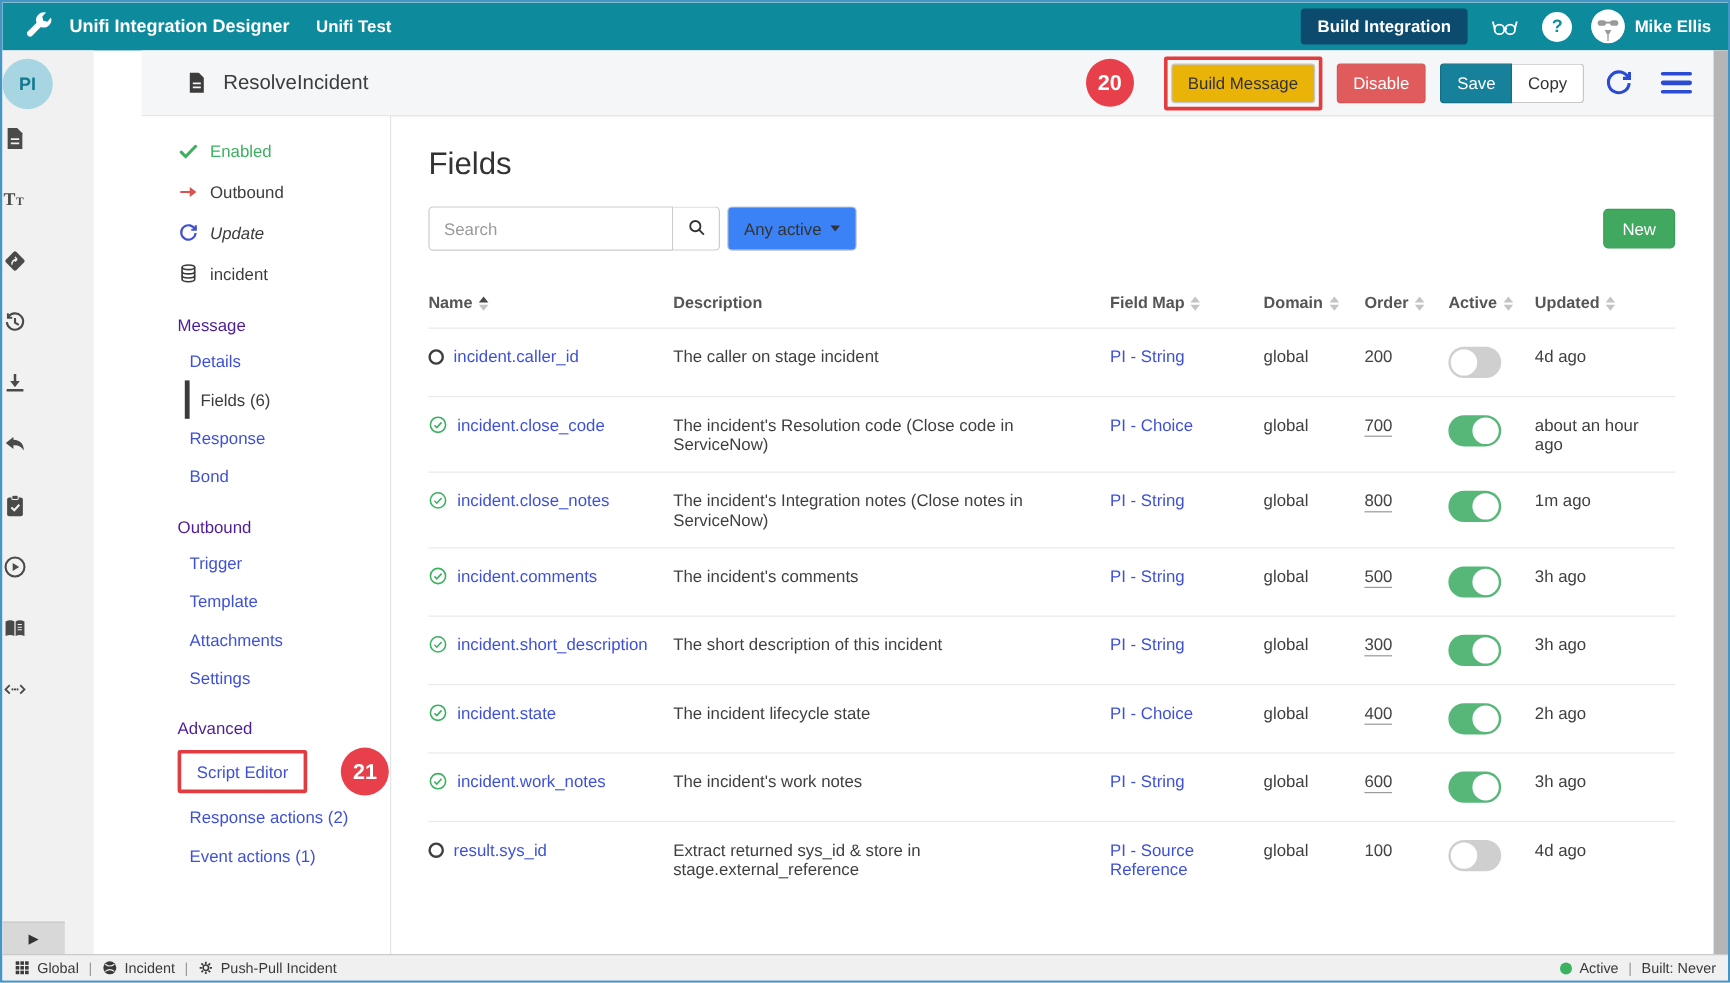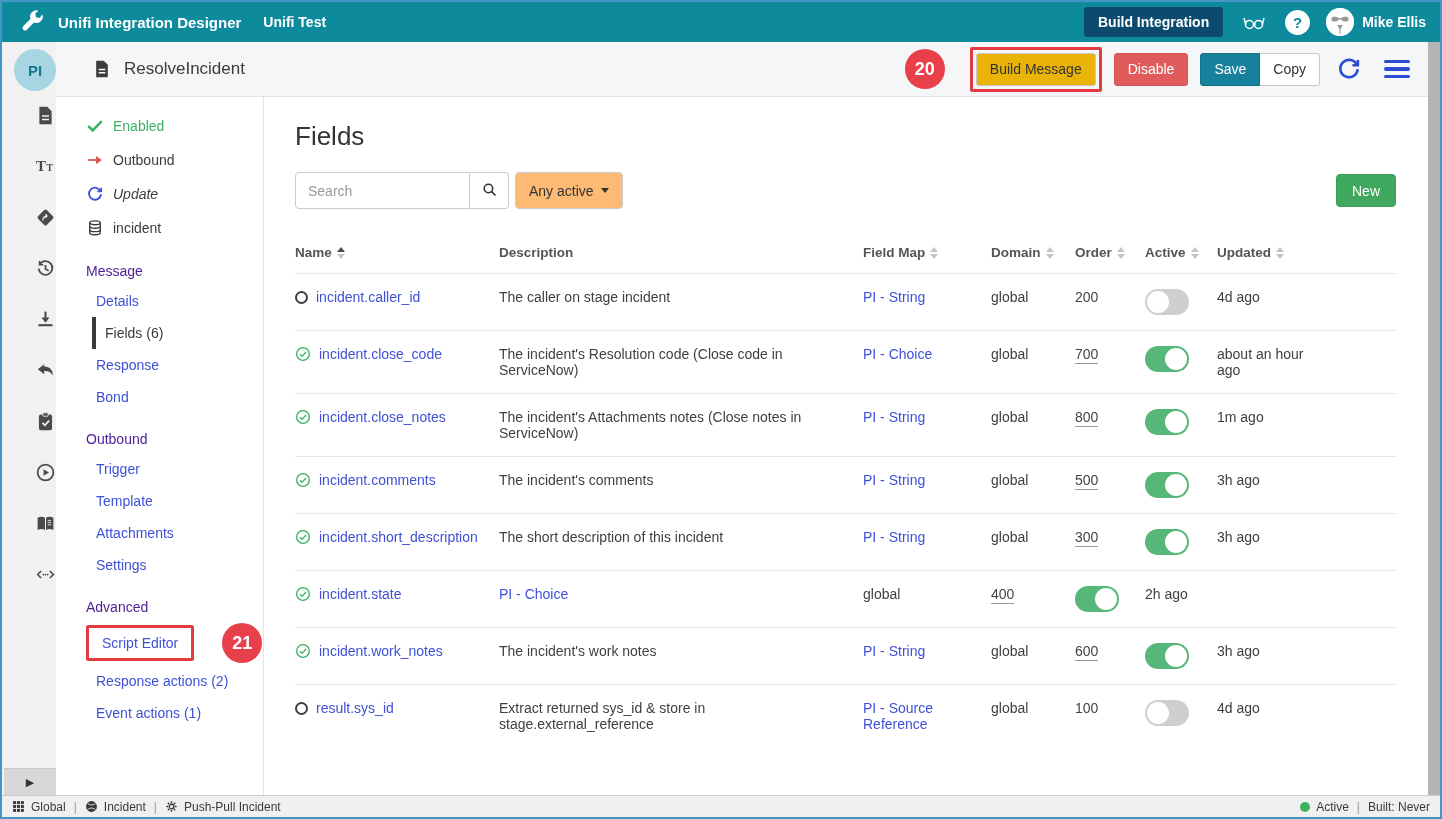--- a/index.html
+++ b/index.html
@@ -19,28 +19,28 @@
   .tb-icon svg { width:100%; height:100%; }
   .help-circle { width:25px; height:25px; border-radius:50%; background:#fff; color:#0e8a9d; font-weight:bold; font-size:15px; display:flex; align-items:center; justify-content:center; }
   .user { display:flex; align-items:center; gap:8px; font-size:14px; font-weight:bold; }
   .avatar { width:28px; height:28px; border-radius:50%; overflow:hidden; background:#fff; }
   .avatar svg { width:100%; height:100%; }
 
   
   .mid { flex:1; display:flex; min-height:0; position:relative; }
   .scroll-strip { position:absolute; right:0; top:0; bottom:0; width:12px; background:#b5b5b5; z-index:4; }
 
-  .rail { width:54px; background:#f1f1f1; display:flex; flex-direction:column; align-items:flex-end; flex-shrink:0; }
+  .rail { width:76px; background:#f1f1f1; display:flex; flex-direction:column; align-items:flex-start; flex-shrink:0; }
   .pi-circle { width:42px; height:42px; border-radius:50%; background:#a7d6e2; color:#12798f; font-weight:bold; font-size:15px; display:flex; align-items:center; justify-content:center; margin:7px 0 14px; }
   .rail-icons { display:flex; flex-direction:column; align-items:center; gap:30px; }
   .rail-icon { width:21px; height:21px; color:#4a4a4a; cursor:pointer; }
   .rail-icon svg { width:100%; height:100%; }
   .collapse-btn { margin-top:auto; width:52px; height:27px; background:#d8d8d8; border-top:1px solid #c9c9c9; display:flex; align-items:center; justify-content:center; font-size:11px; color:#333; cursor:pointer; }
 
-  .right-col { flex:1; display:flex; flex-direction:column; min-width:0; }
+  .right-col { flex:1; display:flex; flex-direction:column; min-width:0;padding-left:40px; }
 
   
   .titlebar { height:55px; background:#f5f6f7; border-bottom:1px solid #e3e3e3; display:flex; align-items:center; padding:0 30px 0 36px; flex-shrink:0; }
   .doc-icon { width:20px; height:20px; color:#3c3c3c; margin-right:12px; }
   .doc-icon svg { width:100%; height:100%; }
   .page-title { font-size:17px; color:#3c3c3c; }
   .tbar-right { margin-left:auto; display:flex; align-items:center; gap:12px; }
   .btn { font-family:inherit; font-size:14px; height:33px; padding:0 13px; border-radius:3px; cursor:pointer; }
   .btn-plain { background:#eab308; border:1px solid #c8c8c8; color:#333; }
   .btn-danger { background:#e05c5c; border:1px solid #d95454; color:#fff; }
@@ -65,25 +65,25 @@
   .sec-title { color:#4c1d95; padding:18px 0 6px 30px; }
   .side-link { color:#3e51d6; padding:8px 0 8px 40px; cursor:pointer; }
   .side-link-active { color:#3a3a3a; padding:8px 0; margin-left:36px; border-left:4px solid #3a3a3a; padding-left:9px; cursor:pointer; }
   .side-ann-wrap { margin:4px 0 4px 30px; }
   .side-ann-wrap .side-link { padding:4px 10px; }
 
   .main { flex:1; padding:24px 44px 0 31px; position:relative; min-width:0; }
   .main h1 { font-size:26px; font-weight:normal; color:#333; margin-bottom:20px; }
   .controls { display:flex; align-items:center; }
   .search-wrap { display:flex; }
-  .search-input { width:175px; height:37px; border:1px solid #ccc; border-radius:4px 0 0 4px; padding:0 12px; font-family:inherit; font-size:14px; color:#333; outline:none; }
+  .search-input { width:204px; height:37px; border:1px solid #ccc; border-radius:4px 0 0 4px; padding:0 12px; font-family:inherit; font-size:14px; color:#333; outline:none; }
   .search-input::placeholder { color:#9a9a9a; }
   .search-btn { width:39px; height:37px; background:#fff; border:1px solid #ccc; border-left:none; border-radius:0 4px 4px 0; display:flex; align-items:center; justify-content:center; cursor:pointer; }
   .search-btn svg { width:17px; height:17px; }
-  .filter-btn { margin-left:6px; height:37px; background:#fdba74; border:1px solid #ccc; border-radius:4px; padding:0 13px; display:flex; align-items:center; gap:7px; font-size:14px; color:#333; cursor:pointer; font-family:inherit; }
+  .filter-btn { margin-left:6px; height:37px; background:#3b82f6; border:1px solid #ccc; border-radius:4px; padding:0 13px; display:flex; align-items:center; gap:7px; font-size:14px; color:#333; cursor:pointer; font-family:inherit; }
   .caret-dn { width:0; height:0; border-left:4px solid transparent; border-right:4px solid transparent; border-top:5px solid #333; }
   .btn-new { margin-left:auto; background:#41a85f; border:1px solid #3a9c56; color:#fff; height:33px; padding:0 15px; border-radius:4px; font-size:14px; cursor:pointer; font-family:inherit; }
 
   
   .table { margin-top:26px; }
   .trow { display:grid; grid-template-columns:196px 356px 120px 76px 62px 64px 110px; column-gap:8px; align-items:start; }
   .thead { color:#555; font-weight:bold; font-size:13.5px; padding:10px 0 13px; }
   .thead .th { cursor:pointer; display:flex; align-items:center; gap:5px; }
   .sorts { display:inline-flex; flex-direction:column; gap:2px; }
   .s-up { width:0;height:0;border-left:4px solid transparent;border-right:4px solid transparent;border-bottom:5px solid #c4c4c4; }
@@ -387,21 +387,21 @@
                   <div>about an hour ago</div>
                 </div>
                 <div class="trow">
                   <div class="cell-name">
                     <span class="ckc"><svg viewBox="0 0 24 24" fill="none" stroke="currentColor" stroke-width="2">
                         <circle cx="12" cy="12" r="9.5"></circle>
                         <path d="M7.5 12.5l3 3 6-6.5"></path>
                       </svg></span>
                     <span class="row-link">incident.close_notes</span>
                   </div>
-                  <div>The incident's Attachments notes (Close notes in ServiceNow)</div>
+                  <div>The incident's Integration notes (Close notes in ServiceNow)</div>
                   <div><span class="row-link">PI - String</span></div>
                   <div>global</div>
                   <div><span class="order-link">800</span></div>
                   <div>
                     <div class="toggle on">
                       <span class="knob"></span>
                     </div>
                   </div>
                   <div>1m ago</div>
                 </div>
@@ -444,20 +444,21 @@
                   <div>3h ago</div>
                 </div>
                 <div class="trow">
                   <div class="cell-name">
                     <span class="ckc"><svg viewBox="0 0 24 24" fill="none" stroke="currentColor" stroke-width="2">
                         <circle cx="12" cy="12" r="9.5"></circle>
                         <path d="M7.5 12.5l3 3 6-6.5"></path>
                       </svg></span>
                     <span class="row-link">incident.state</span>
                   </div>
+                  <div>The incident lifecycle state</div>
                   <div><span class="row-link">PI - Choice</span></div>
                   <div>global</div>
                   <div><span class="order-link">400</span></div>
                   <div>
                     <div class="toggle on">
                       <span class="knob"></span>
                     </div>
                   </div>
                   <div>2h ago</div>
                 </div>

